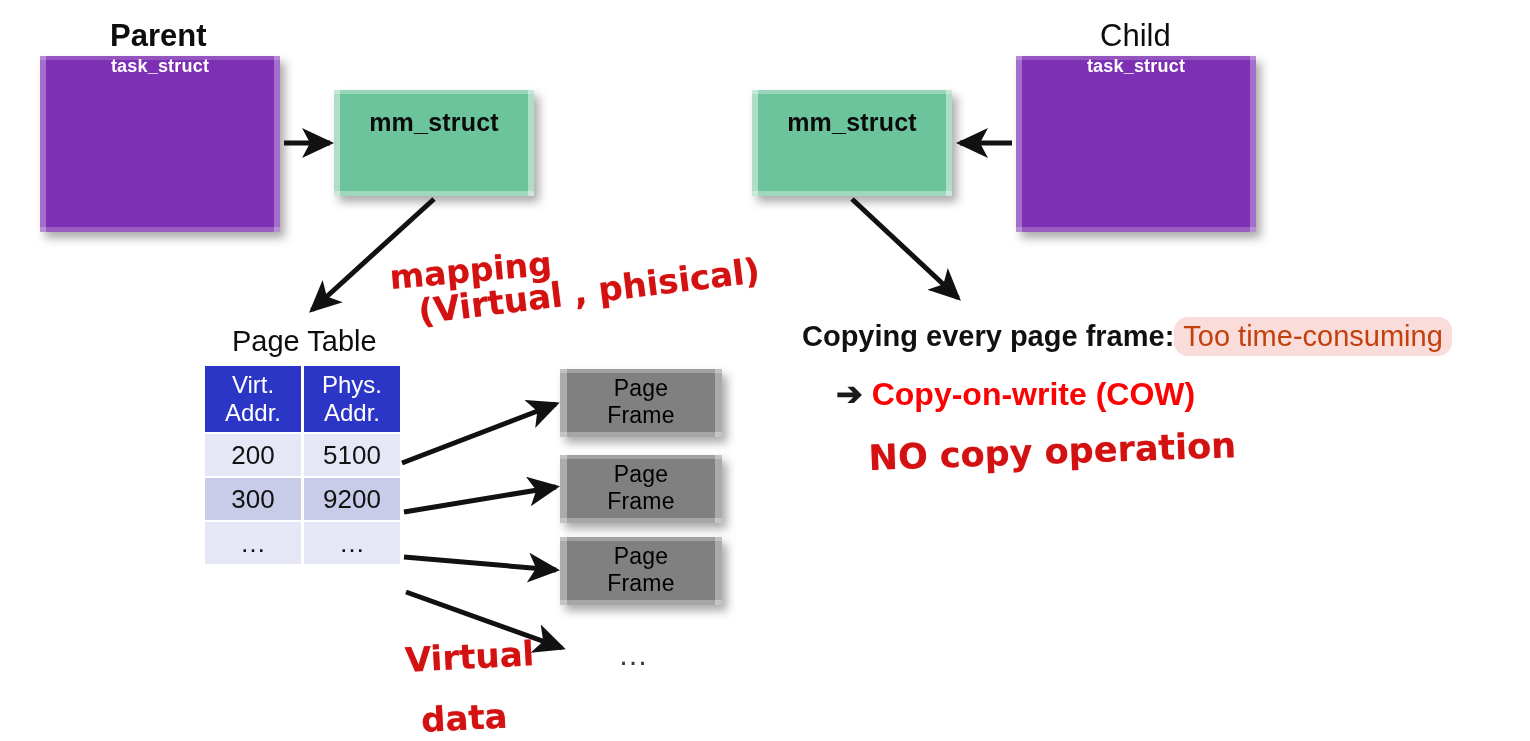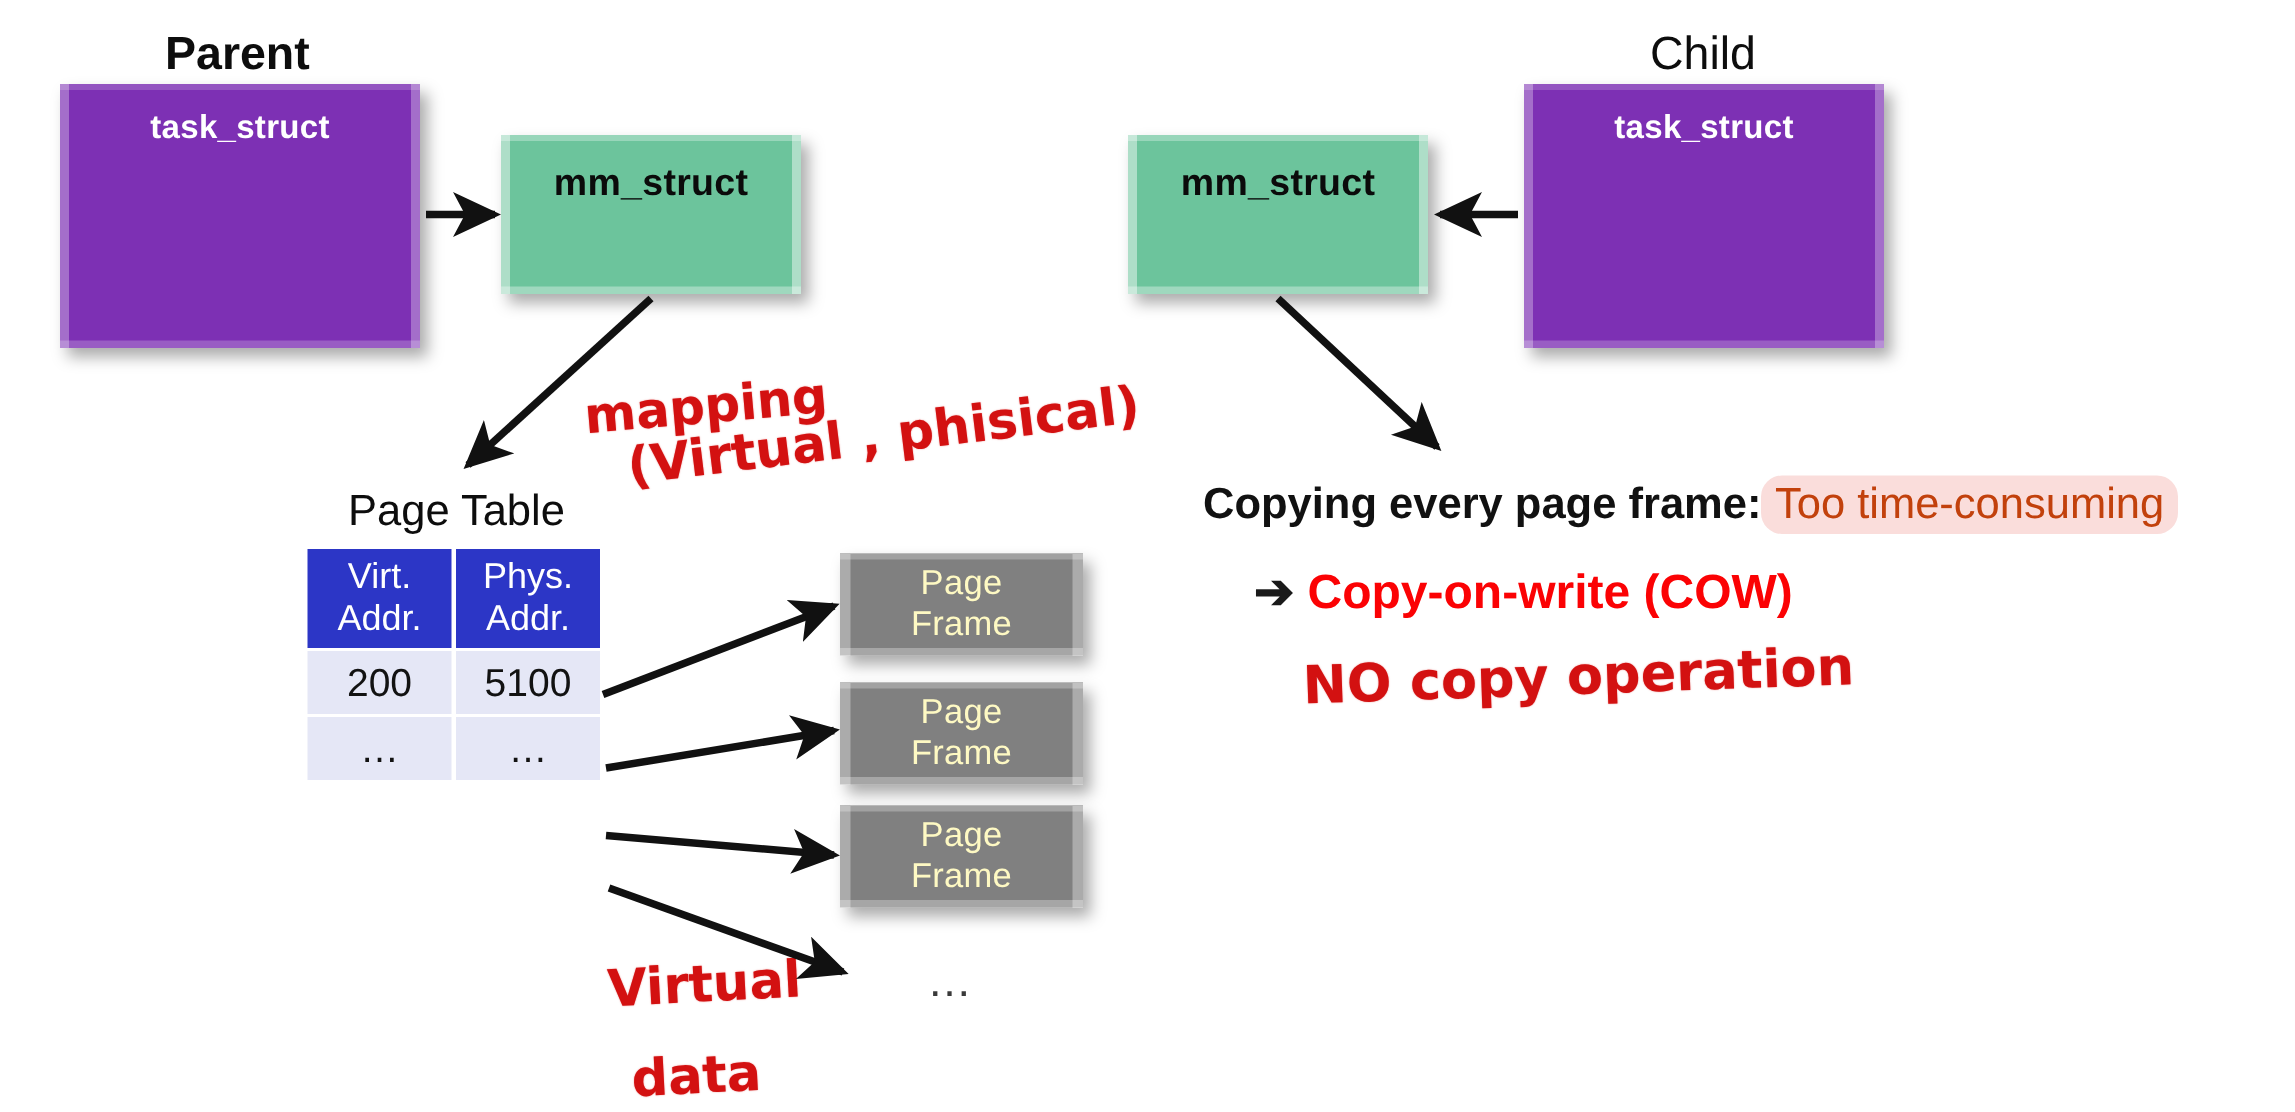--- a/index.html
+++ b/index.html
@@ -60,30 +60,30 @@
     background: #6cc49c;
     color: #0b0b0b;
     box-shadow:
       inset 7px 0 0 -1px rgba(255,255,255,0.45),
       inset -7px 0 0 -1px rgba(255,255,255,0.45),
       inset 0 5px 0 -1px rgba(255,255,255,0.30),
       inset 0 -6px 0 -1px rgba(255,255,255,0.35);
   }
   .bevel.gray {
     background: #808080;
-    color: #fef9c3;
+    color: #000000;
     font-weight: 400;
     box-shadow:
       inset 9px 0 0 -2px rgba(255,255,255,0.34),
       inset -9px 0 0 -2px rgba(255,255,255,0.34),
       inset 0 6px 0 -2px rgba(255,255,255,0.26),
       inset 0 -7px 0 -2px rgba(255,255,255,0.30);
   }
 
-  .box-title-purple { font-size: 22px; padding-top: 16px; }
+  .box-title-purple { font-size: 18px; }
   .box-title-green  { font-size: 25px; padding-top: 18px; }
   .frame-text       { font-size: 23px; padding-top: 6px; line-height: 1.17; }
 
   
   #page-table {
     position: absolute;
     border-collapse: separate;
     border-spacing: 3px 2px;
     table-layout: fixed;
   }
@@ -193,20 +193,24 @@
           <div>Phys.</div>
           <div>Addr.</div>
         </th>
       </tr>
     </thead>
     <tbody>
       <tr class="even">
         <td>200</td>
         <td>5100</td>
       </tr>
+      <tr class="odd">
+        <td>300</td>
+        <td>9200</td>
+      </tr>
       <tr class="even">
         <td>…</td>
         <td>…</td>
       </tr>
     </tbody>
   </table>
 
   <div class="bevel gray" style="left:560px; top:369px; width:162px; height:68px;">
     <span class="inner frame-text">
       <span>Page</span><br>

